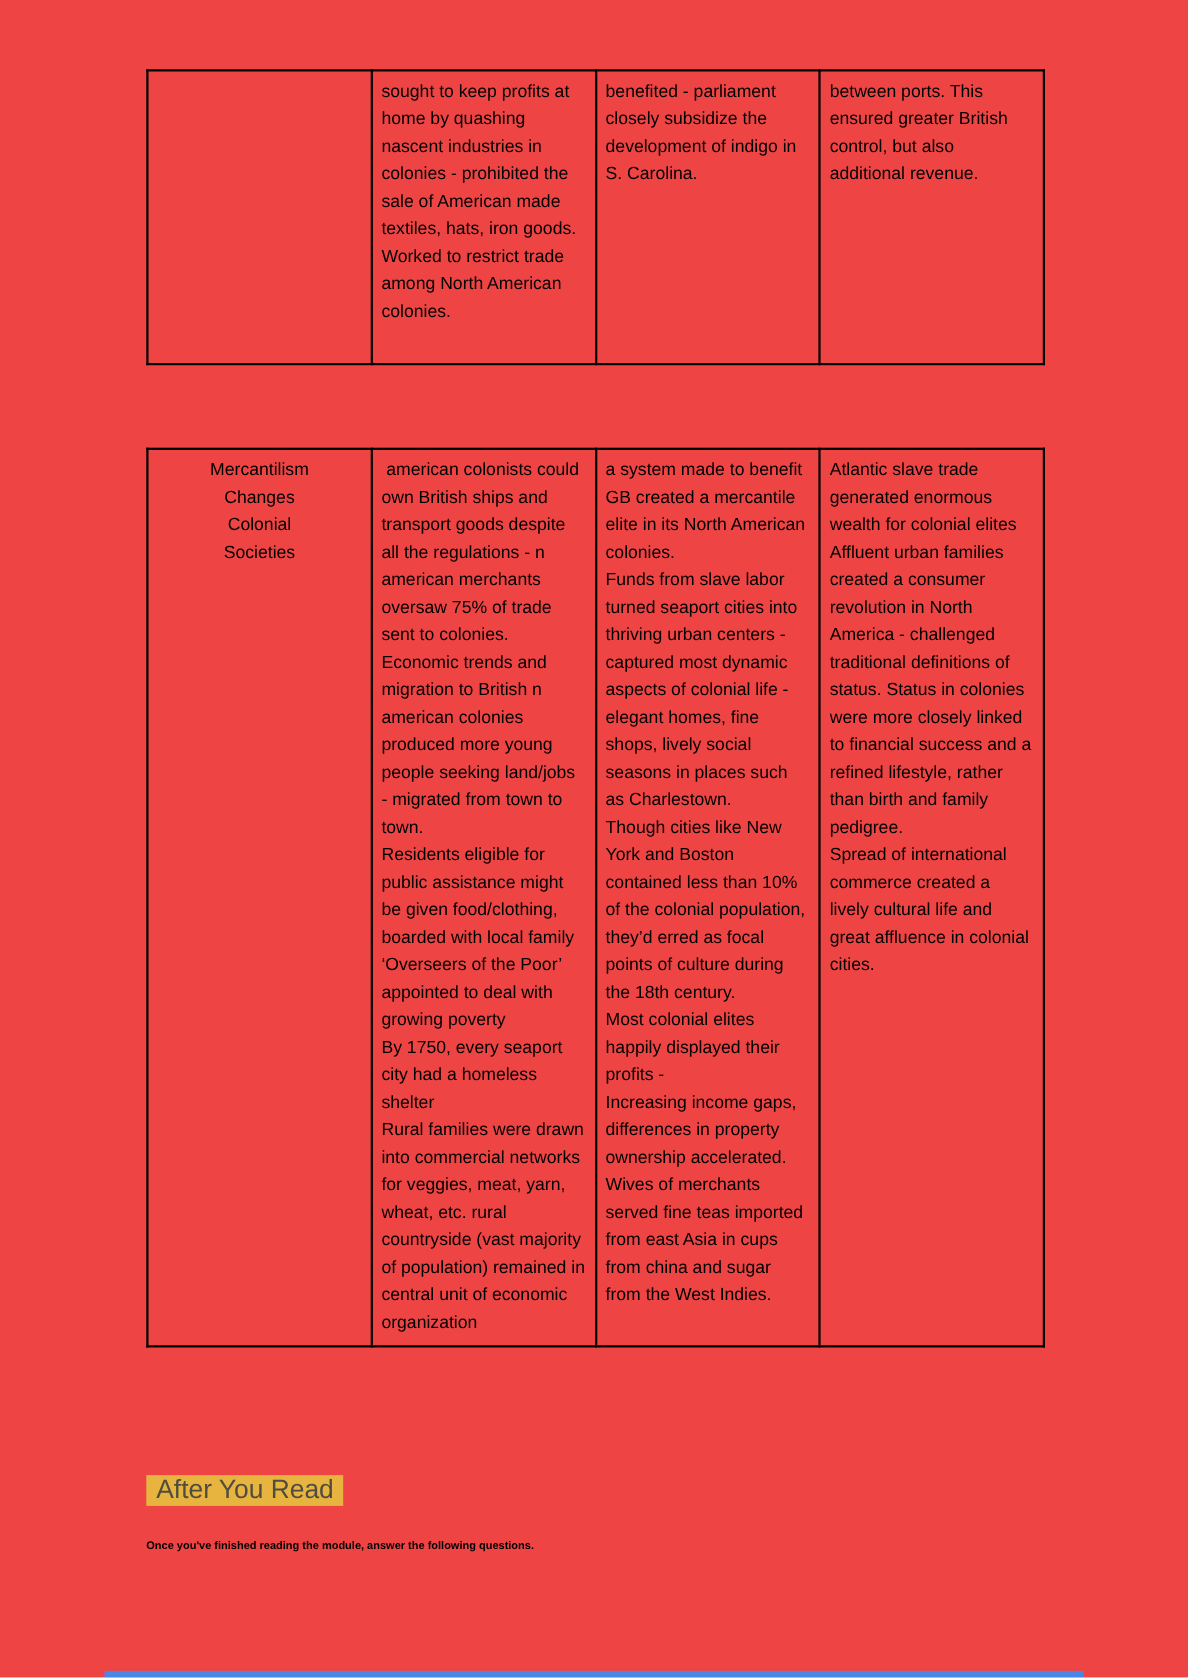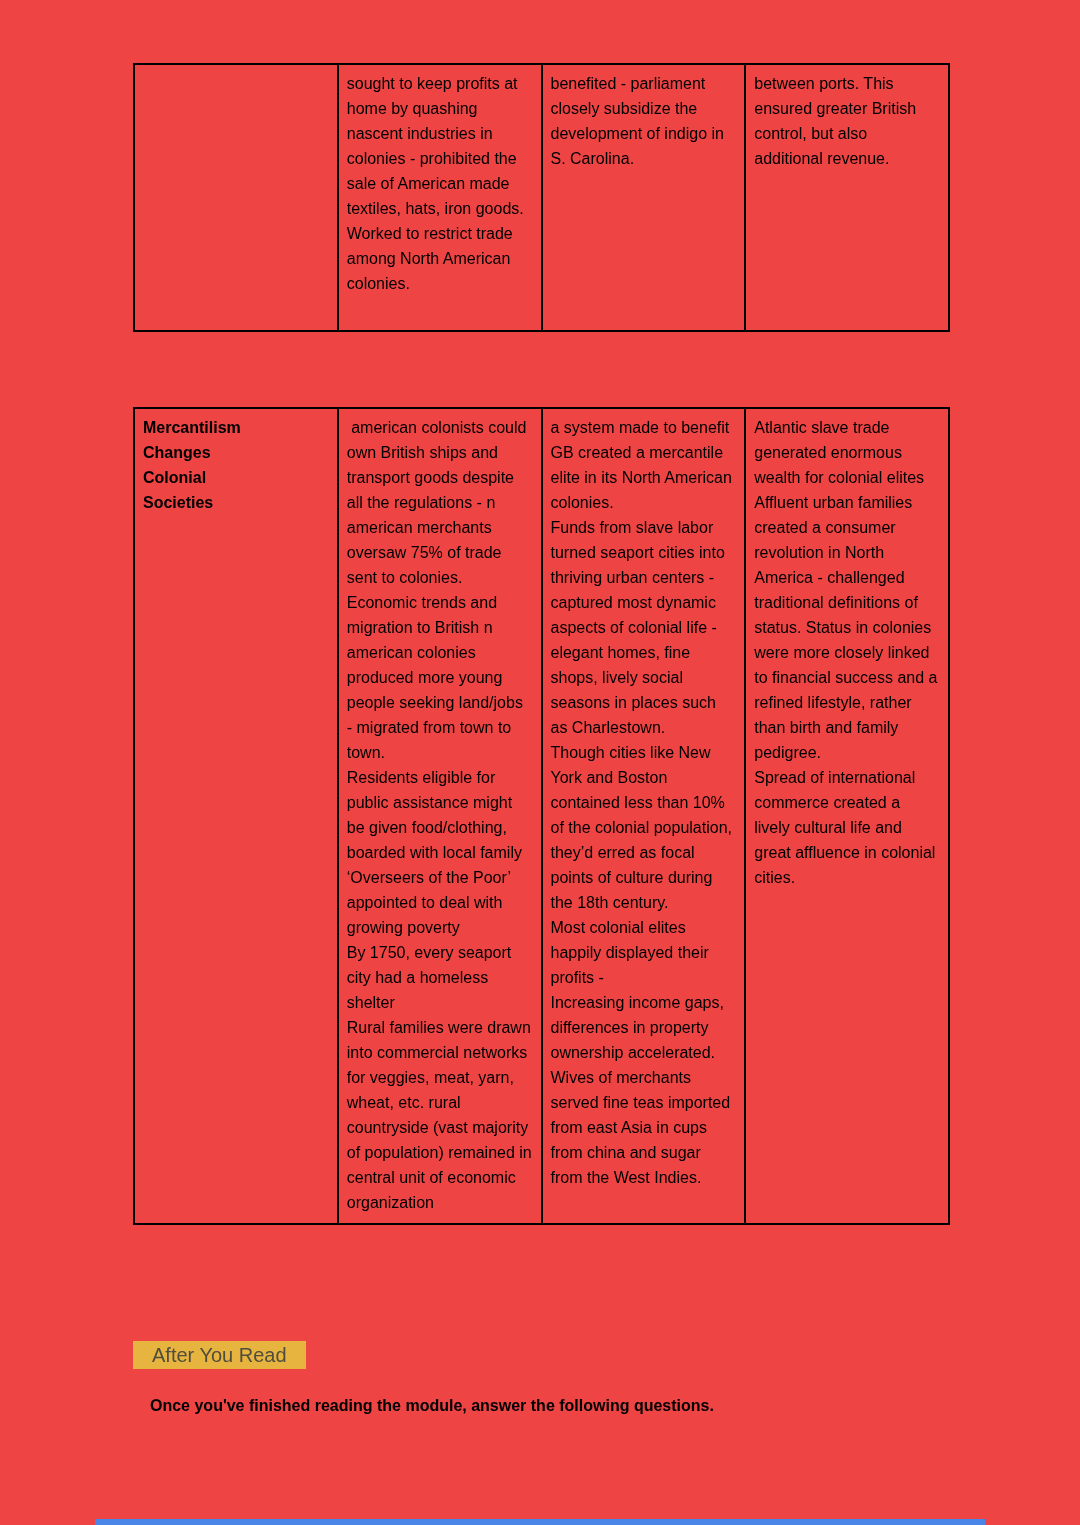--- a/index.html
+++ b/index.html
@@ -28,38 +28,38 @@
     vertical-align: top;
     padding: 6px 8px 8px 8px;
     font-size: 16px;
     line-height: 25px;
     white-space: pre-line;
     word-wrap: break-word;
   }
   #table-top { top: 63px; }
   #table-top td { height: 251px; }
   #table-main { top: 407px; }
-  td.row-header { font-weight: 700; }
+  td.row-header { font-weight: 400; text-align: center; }
   .heading-highlight {
     position: absolute;
     left: 133px;
     top: 1341px;
     display: inline-block;
     background: #e7b440;
     color: #504d3e;
-    font-size: 20px;
+    font-size: 24px;
     line-height: 28px;
-    padding: 0 19px;
+    padding: 0 9px;
     font-weight: 400;
   }
   .instruction {
     position: absolute;
-    left: 150px;
+    left: 133px;
     top: 1393px;
-    font-size: 16px;
+    font-size: 10px;
     line-height: 25px;
     font-weight: 700;
     color: #000000;
     text-align: right;
   }
   .next-table-edge {
     position: absolute;
     left: 95px;
     top: 1519px;
     width: 890px;

